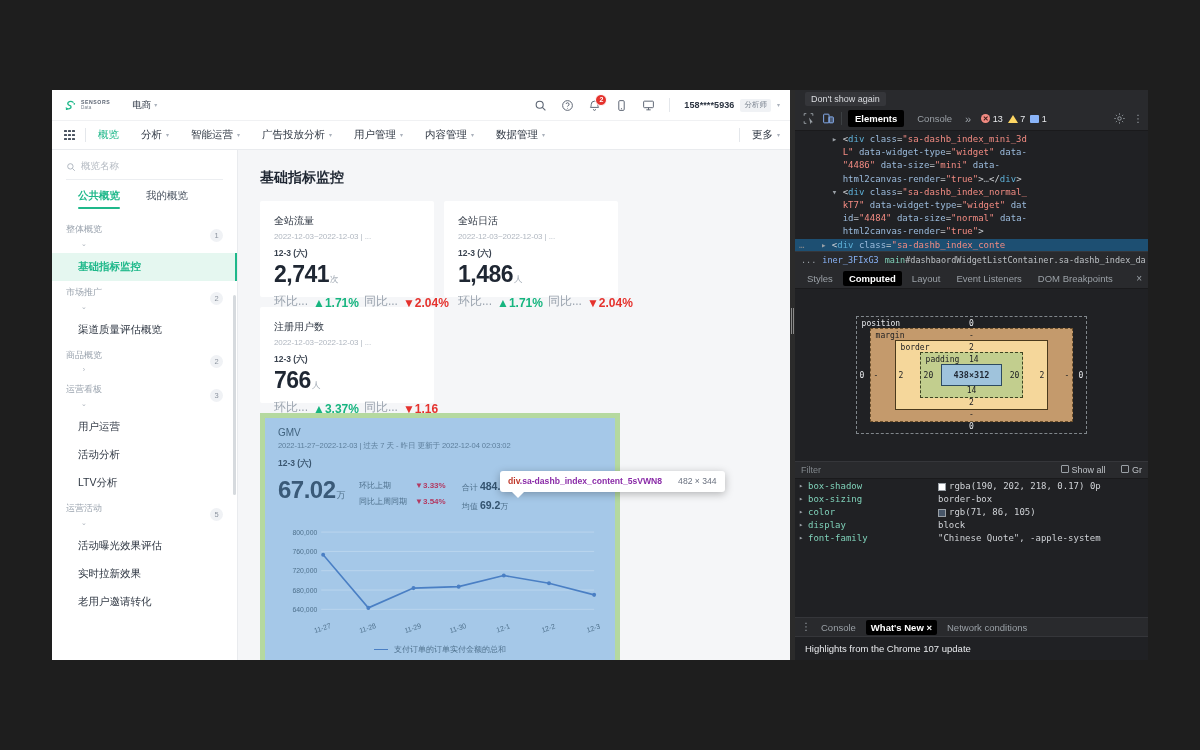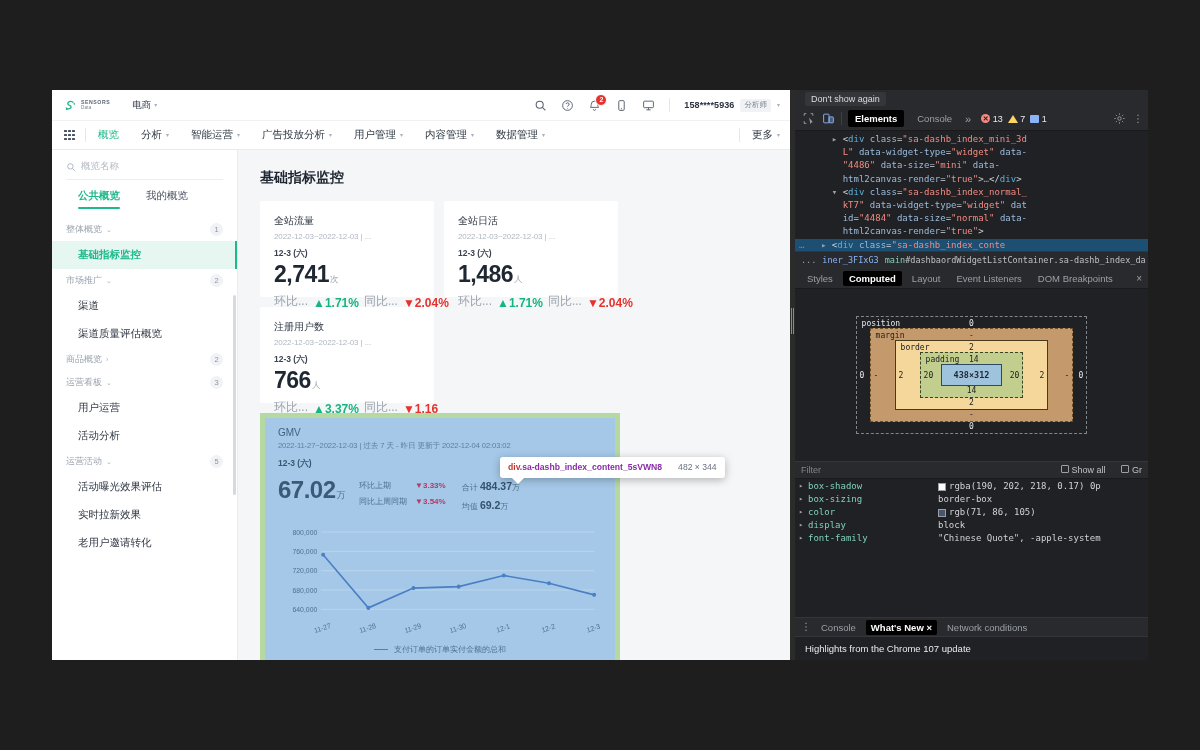--- a/index.html
+++ b/index.html
@@ -154,21 +154,21 @@
     height: 2px; background: #1eb88a; border-radius: 1px;
   }
   .side-scroll {
     flex: 1; overflow: hidden; padding-top: 9px; position: relative;
   }
   .grp {
     display: flex; align-items: center;
     padding: 5px 14px 5px 14px;
     font-size: 9px; color: #9aa3ae;
   }
-  .grp .gname { display: flex; align-items: center; gap: 4px; }
+  .grp .gname { display: flex; align-items: center; gap: 4px; flex-direction: column; }
   .grp .chev { font-size: 7px; color: #aab1bb; }
   .grp .cnt {
     margin-left: auto;
     background: #f0f2f5;
     color: #8d95a0;
     font-size: 7.5px;
     width: 13px; height: 13px; border-radius: 50%;
     display: flex; align-items: center; justify-content: center;
   }
   .leaf {
@@ -274,21 +274,21 @@
   .legend {
     display: flex; align-items: center; justify-content: center;
     gap: 6px; font-size: 8px; color: #4f718d;
     padding-bottom: 2px;
   }
   .legend .line { width: 14px; height: 1.6px; background: #4a7fc4; }
 
   
   .inspect-tip {
     position: absolute;
-    left: 262px; top: 307px;
+    left: 262px; top: 321px;
     background: #fff;
     border-radius: 3px;
     box-shadow: 0 2px 8px rgba(0,0,0,.28);
     padding: 5px 8px 5px 8px;
     display: flex; align-items: center; gap: 16px;
     z-index: 40;
   }
   .inspect-tip .sel-text {
     font-size: 8.6px; color: #8a2ba8; font-weight: 700;
     line-height: 1.25; max-width: 182px;
@@ -652,23 +652,20 @@
           </div>
 
           <div class="grp">
             <span class="gname">
               <span>市场推广</span>
               <span class="chev">⌄</span>
             </span>
             <span class="cnt">2</span>
           </div>
           <div class="leaf">
-            <span>渠道</span>
-          </div>
-          <div class="leaf">
             <span>渠道质量评估概览</span>
           </div>
 
           <div class="grp">
             <span class="gname">
               <span>商品概览</span>
               <span class="chev">›</span>
             </span>
             <span class="cnt">2</span>
           </div>
@@ -678,20 +675,23 @@
               <span>运营看板</span>
               <span class="chev">⌄</span>
             </span>
             <span class="cnt">3</span>
           </div>
           <div class="leaf">
             <span>用户运营</span>
           </div>
           <div class="leaf">
             <span>活动分析</span>
+          </div>
+          <div class="leaf">
+            <span>LTV分析</span>
           </div>
 
           <div class="grp">
             <span class="gname">
               <span>运营活动</span>
               <span class="chev">⌄</span>
             </span>
             <span class="cnt">5</span>
           </div>
           <div class="leaf">

